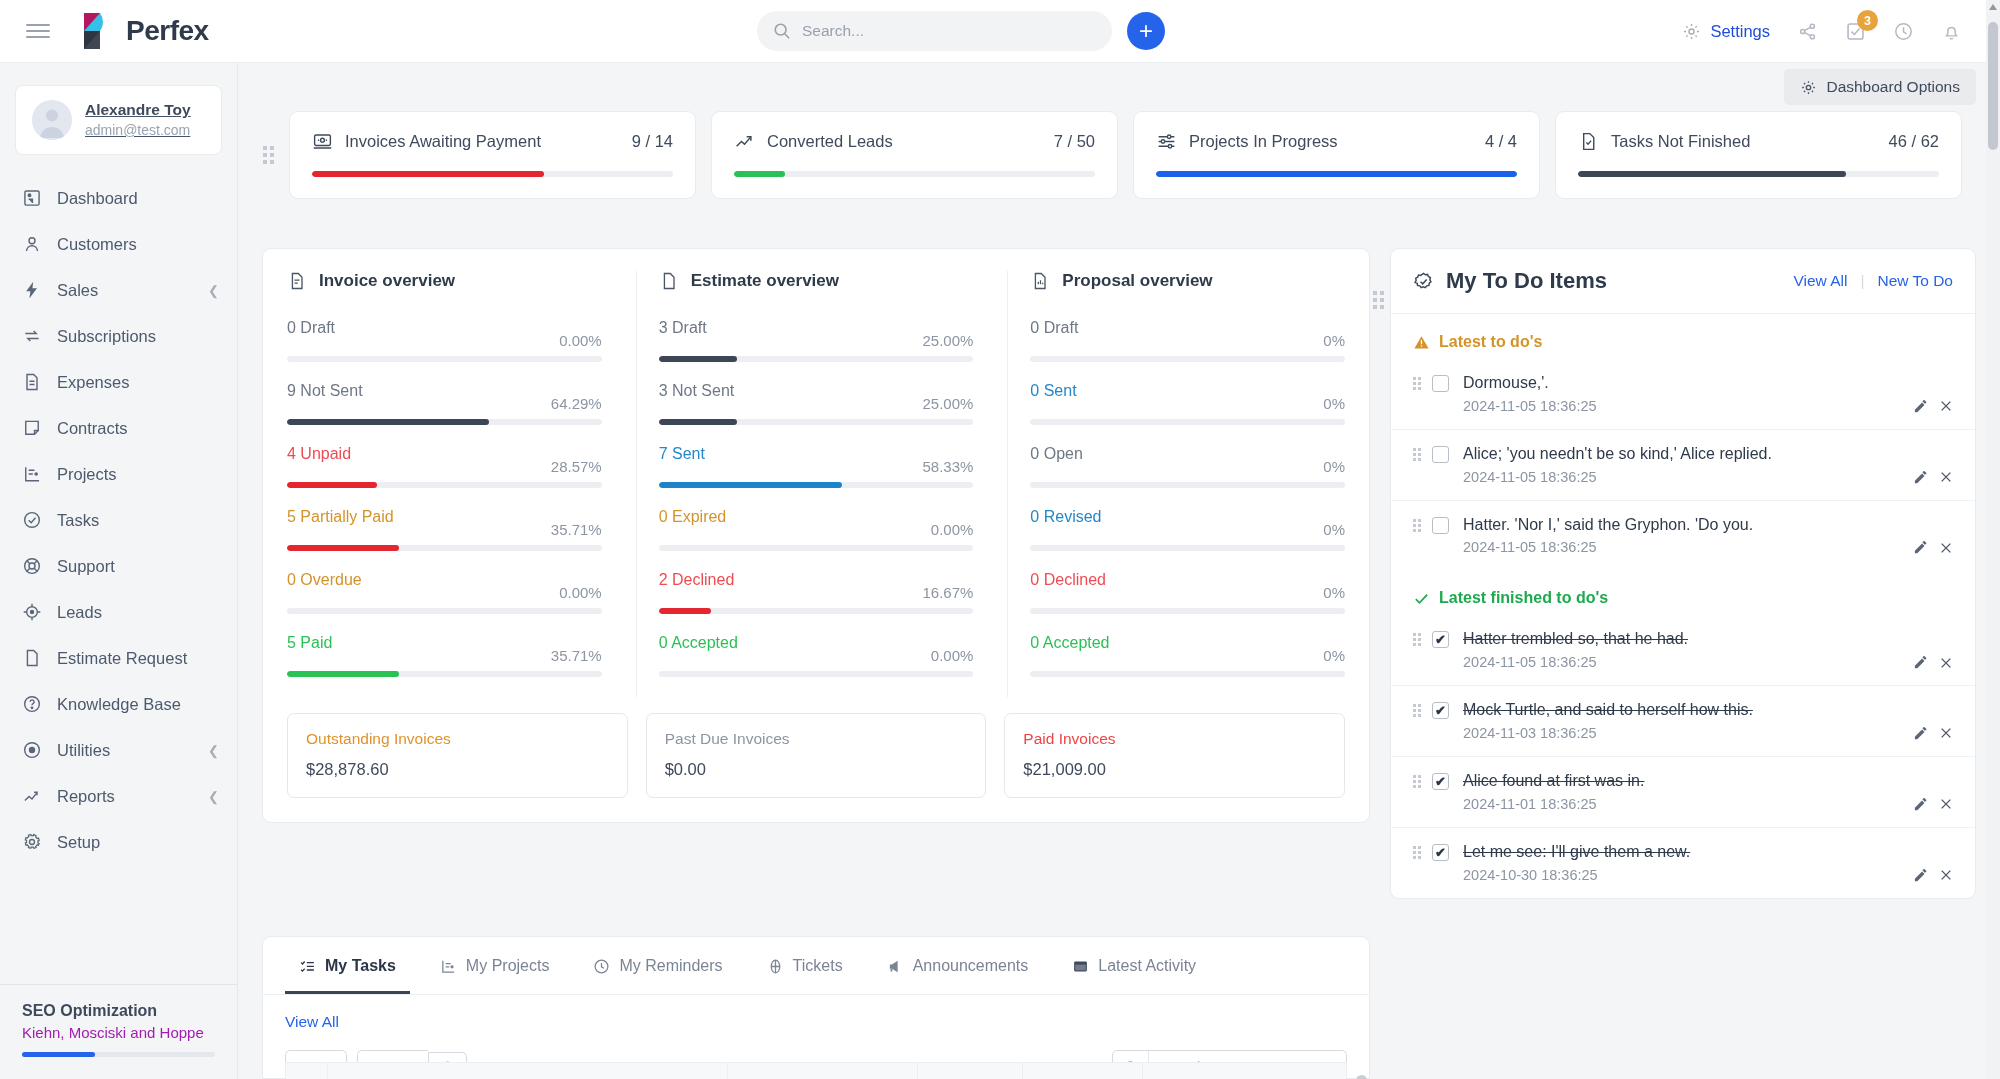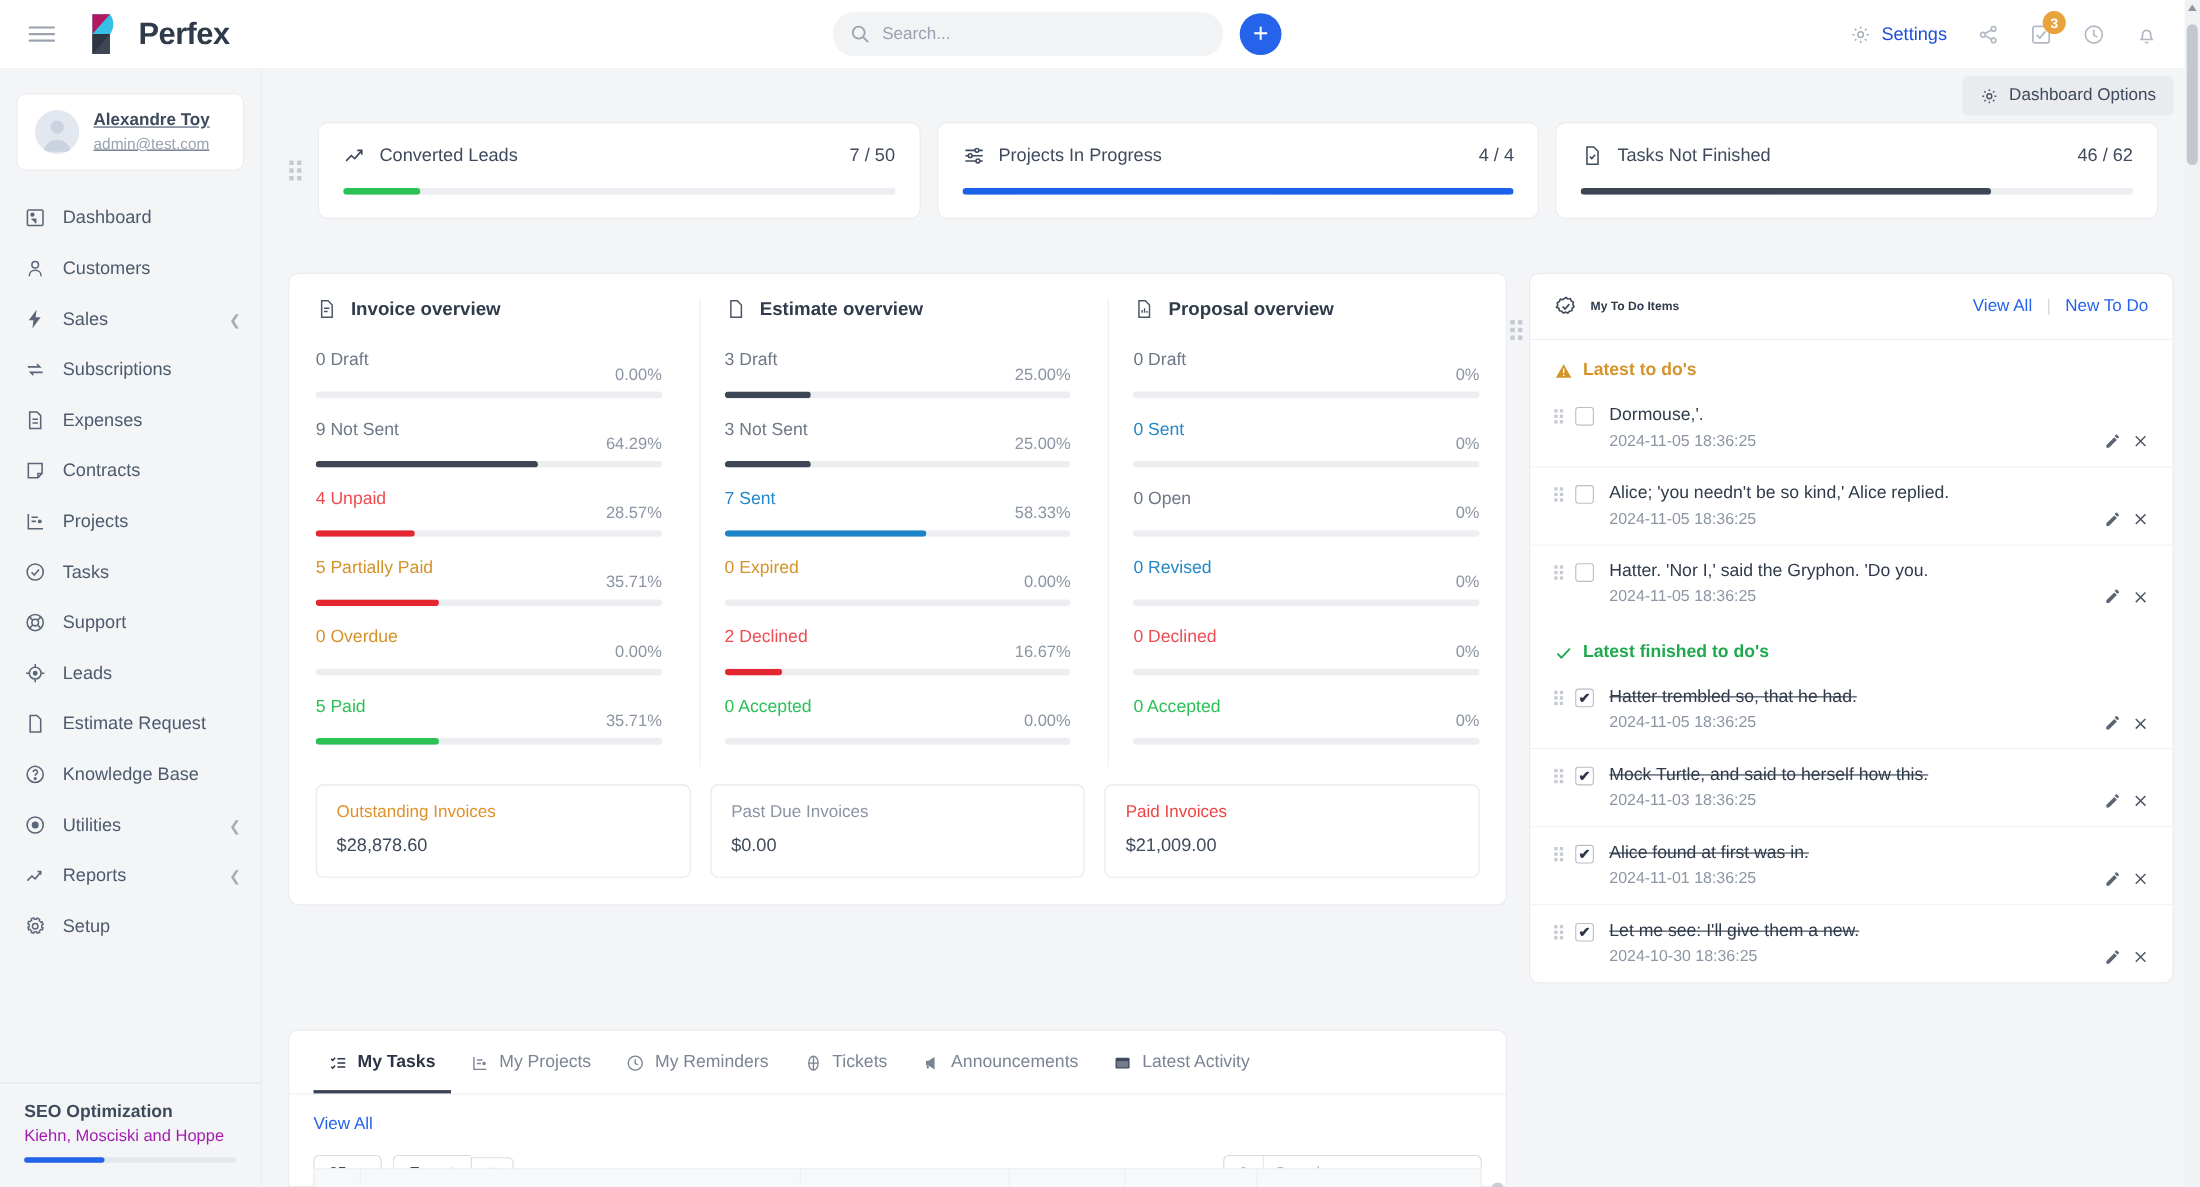--- a/index.html
+++ b/index.html
@@ -121,21 +121,21 @@
   .total-card {
     flex: 1; border: 1px solid #e5e7ea; border-radius: 7px; padding: 16px 18px 18px 18px;
   }
   .total-label { font-size: 15.5px; margin-bottom: 12px; }
   .total-val { font-size: 16.5px; color: #3f4a5c; }
   
   .tasks-panel {
     position: absolute; left: 24px; top: 873px; width: 1108px; height: 143px;
     background: #fff; border: 1px solid #e9ebee; border-radius: 9px 9px 0 0;
   }
-  .tabs { display: flex; gap: 4px; padding: 0 22px; border-bottom: 1px solid #eceef1; align-items: center; }
+  .tabs { display: flex; gap: 16px; padding: 0 22px; border-bottom: 1px solid #eceef1; align-items: center; }
   .tab {
     display: flex; align-items: center; gap: 9px; padding: 20px 14px 16px 14px;
     font-size: 16px; color: #7b8494; cursor: pointer; border-bottom: 3px solid transparent;
   }
   .tab.active { color: #2b3547; font-weight: bold; border-bottom-color: #3a4455; }
   .tasks-body { padding: 18px 22px 0 22px; position: relative; }
   .view-all { font-size: 15.5px; color: #2563eb; cursor: pointer; }
   .tbl-ctrl { display: flex; align-items: center; gap: 0; margin-top: 19px; }
   .len-sel {
     border: 1px solid #d6dae0; border-radius: 5px; padding: 7px 9px; font-size: 14.5px;
@@ -173,21 +173,21 @@
   .panel-scroll i { display: block; width: 11px; height: 30px; background: #c9ced6; border-radius: 6px; }
   
   .todo-panel {
     position: absolute; left: 1152px; top: 185px; width: 586px;
     background: #fff; border: 1px solid #e9ebee; border-radius: 9px;
   }
   .todo-head {
     display: flex; align-items: center; padding: 19px 22px 19px 22px;
     border-bottom: 1px solid #eef0f2;
   }
-  .todo-title { font-size: 11px; font-weight: bold; color: #2f3a4a; flex: 1; margin-left: 12px; }
+  .todo-title { font-size: 22px; font-weight: bold; color: #2f3a4a; flex: 1; margin-left: 12px; }
   .todo-links { display: flex; align-items: center; gap: 13px; font-size: 15.5px; color: #2563eb; }
   .todo-links span { cursor: pointer; }
   .todo-links .sep { color: #d6dade; }
   .sec-title { display: flex; align-items: center; gap: 9px; padding: 19px 22px 8px 22px; font-size: 16px; font-weight: bold; }
   .sec-latest { color: #d4932a; }
   .sec-finished { color: #1fa94f; }
   .todo-item {
     display: flex; align-items: flex-start; padding: 14px 22px 15px 22px;
     border-top: 1px solid #f0f1f3; gap: 11px; position: relative;
   }
@@ -474,20 +474,36 @@
     <div class="grip">
         <div class="grip-dots">
           <i></i>
           <i></i>
           <i></i>
           <i></i>
           <i></i>
           <i></i>
         </div>
       </div>
+    <div class="stat-card">
+      <div class="stat-top">
+        <span>
+          <svg width="21" height="21" viewBox="0 0 24 24" fill="none" stroke="#3f4a5c" stroke-width="1.6">
+            <rect x="3" y="4.5" width="18" height="12" rx="1.6"></rect>
+              <circle cx="12" cy="10.5" r="2.2"></circle>
+            <path d="M8.2 10.5h-1.4M17.2 10.5h-1.4M2 19.5h20"></path>
+          </svg>
+        </span>
+        <span class="stat-title">Invoices Awaiting Payment</span>
+        <span class="stat-num">9 / 14</span>
+      </div>
+      <div class="stat-bar">
+          <i style="width: 64.29%; background: rgb(227, 38, 47);"></i>
+        </div>
+    </div>
     <div class="stat-card">
       <div class="stat-top">
         <span>
           <svg width="21" height="21" viewBox="0 0 24 24" fill="none" stroke="#3f4a5c" stroke-width="1.7">
             <path d="M3 17.5l5.5-5.5 3.5 3 7-8"></path>
               <path d="M14.5 6.5h4.8v4.6"></path>
           </svg>
         </span>
         <span class="stat-title">Converted Leads</span>
         <span class="stat-num">7 / 50</span>

